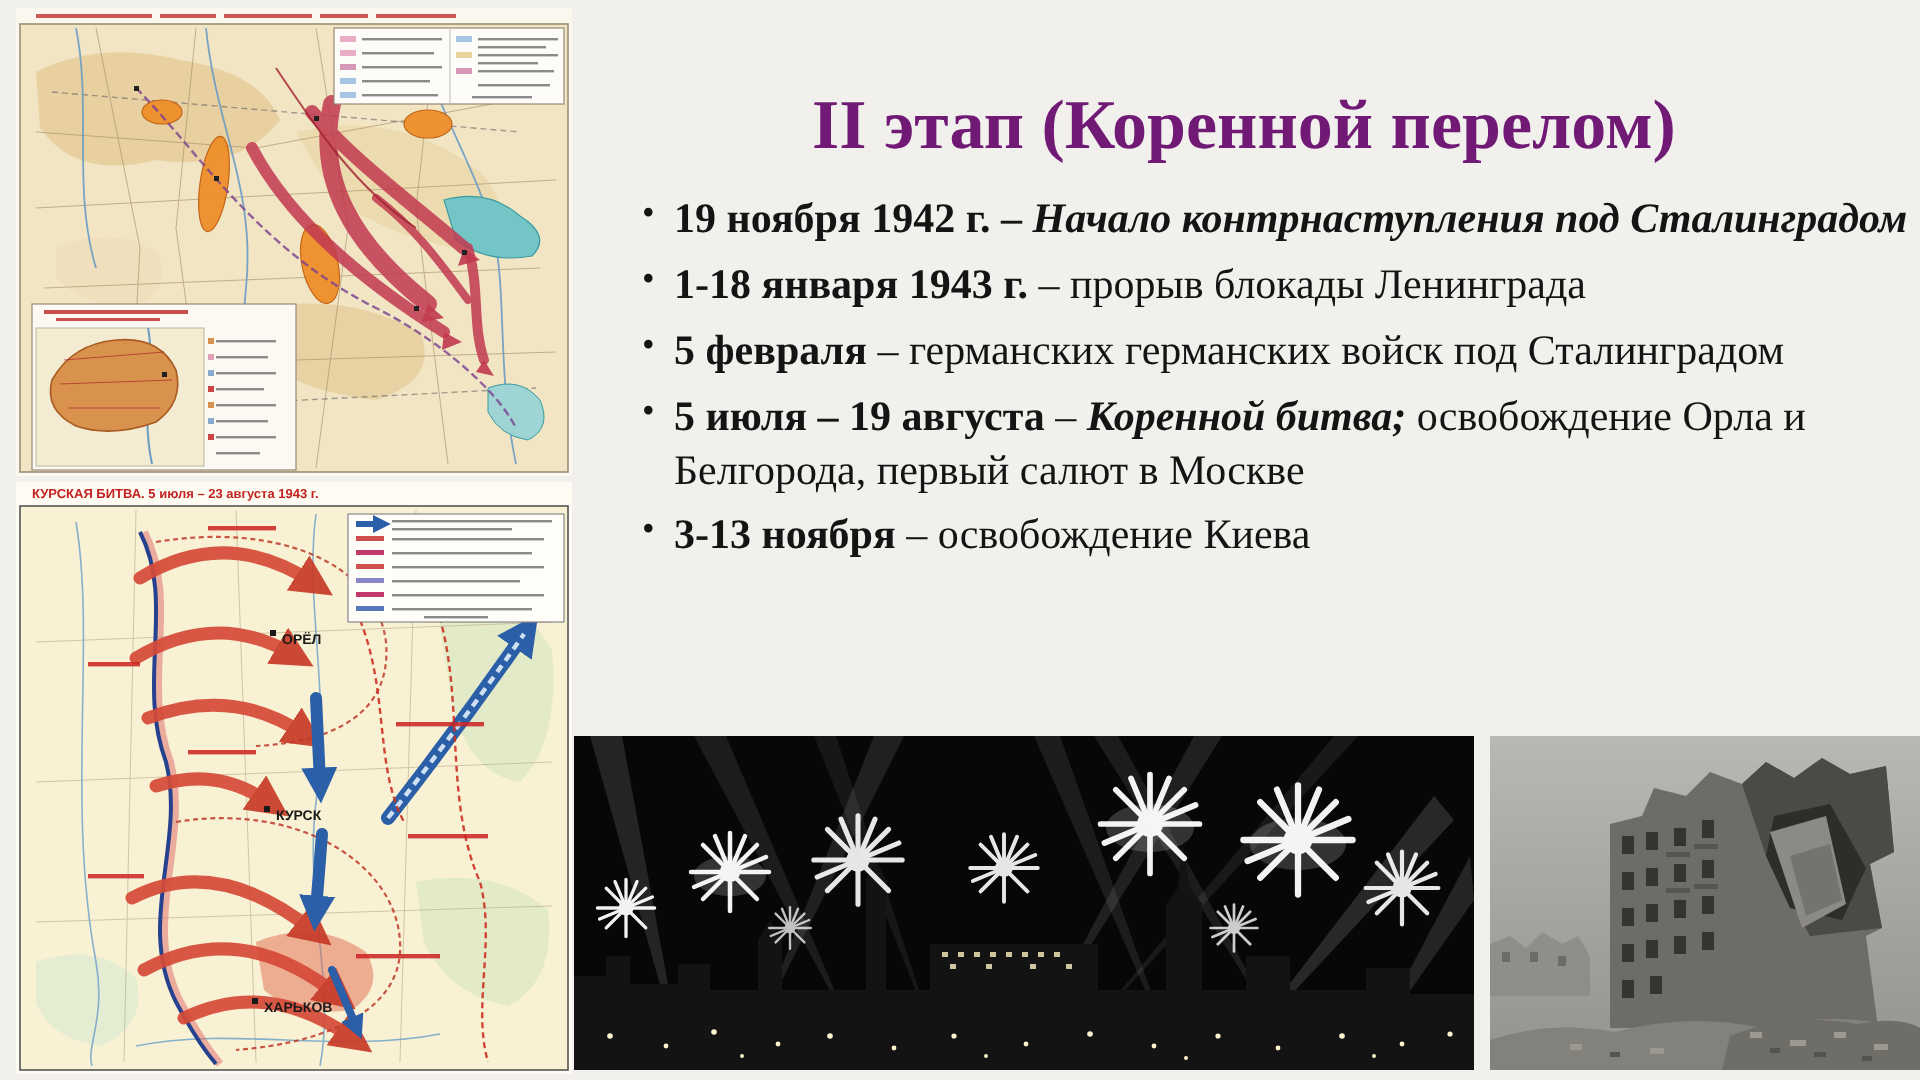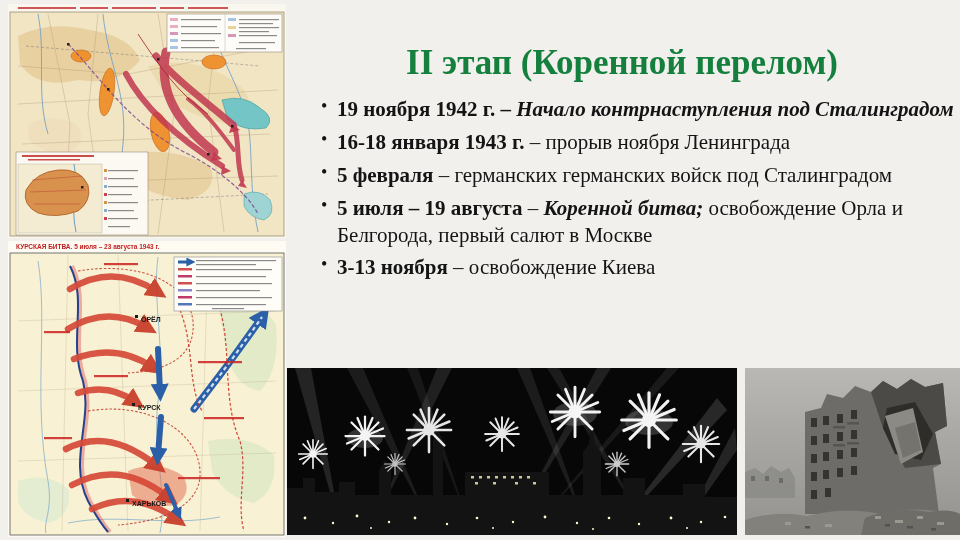--- a/index.html
+++ b/index.html
@@ -1,20 +1,20 @@
 <!DOCTYPE html>
 <html><head>
 <meta charset="utf-8">
 <style>
   html,body{margin:0;padding:0;background:#d8d8d6;}
   .slide{position:relative;width:960px;height:540px;background:#f1f0ed;overflow:hidden;
          font-family:"Liberation Serif",serif;}
   
   .title{position:absolute;left:292px;top:20px;width:660px;text-align:center;
-         font-size:35px;font-weight:700;color:#15803d;white-space:nowrap;}
+         font-size:35px;font-weight:700;color:#701a75;white-space:nowrap;}
   ul.timeline{position:absolute;left:304px;top:80px;width:658px;margin:16px;padding:0;
          list-style:none;font-size:21px;line-height:1.28;color:#141414;}
   ul.timeline li{position:relative;padding-left:17px;margin-bottom:6px;}
   ul.timeline li::before{content:"\2022";position:absolute;left:1px;top:-1px;font-size:18px;color:#141414;}
   .seg-b{font-weight:700;}
   .seg-bi{font-weight:700;font-style:italic;}
   .seg-r{font-weight:400;}
   
   .map,.photo{position:absolute;}
   .map svg,.photo svg{display:block;width:100%;height:100%;}
@@ -279,21 +279,21 @@
             <rect x="188" y="63" width="70" height="1.2"></rect>
           <rect x="204" y="67" width="32" height="1.2"></rect>
         </g>
       </g>
     </svg>
   </div>
 
   <h1 class="title">II этап (Коренной перелом)</h1>
   <ul class="timeline" id="timeline">
       <li><span class="seg-b">19 ноября 1942 г.</span><span class="seg-b"> – </span><span class="seg-bi">Начало контрнаступления под Сталинградом</span></li>
-      <li><span class="seg-b">16-18 января 1943 г.</span><span class="seg-r"> – </span><span class="seg-r">прорыв ноября Ленинграда</span></li>
+      <li><span class="seg-b">1-18 января 1943 г.</span><span class="seg-r"> – </span><span class="seg-r">прорыв блокады Ленинграда</span></li>
       <li><span class="seg-b">5 февраля</span><span class="seg-r"> – </span><span class="seg-r">германских германских войск под Сталинградом</span></li>
       <li><span class="seg-b">5 июля – 19 августа</span><span class="seg-r"> – </span><span class="seg-bi">Коренной битва;</span><span class="seg-r"> освобождение Орла и Белгорода, первый салют в Москве</span></li>
       <li><span class="seg-b">3-13 ноября</span><span class="seg-r"> – </span><span class="seg-r">освобождение Киева</span></li>
     </ul>
 
   <div class="photo photo-salute">
     <svg viewBox="0 0 450 167">
       <defs>
         <g id="burst">
           <g stroke="#ffffff" stroke-width="1.5" stroke-linecap="round">

